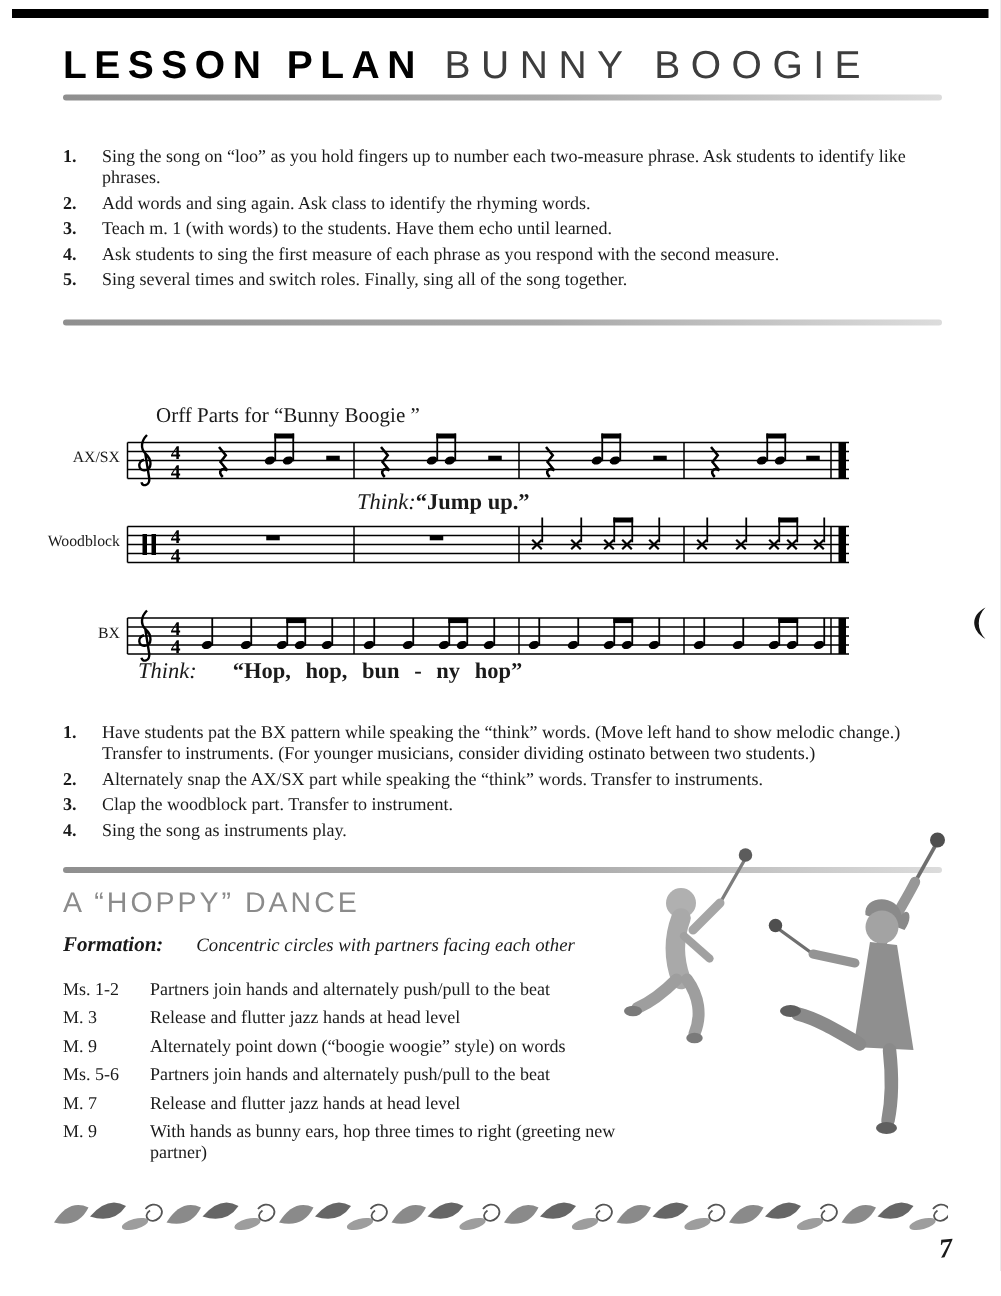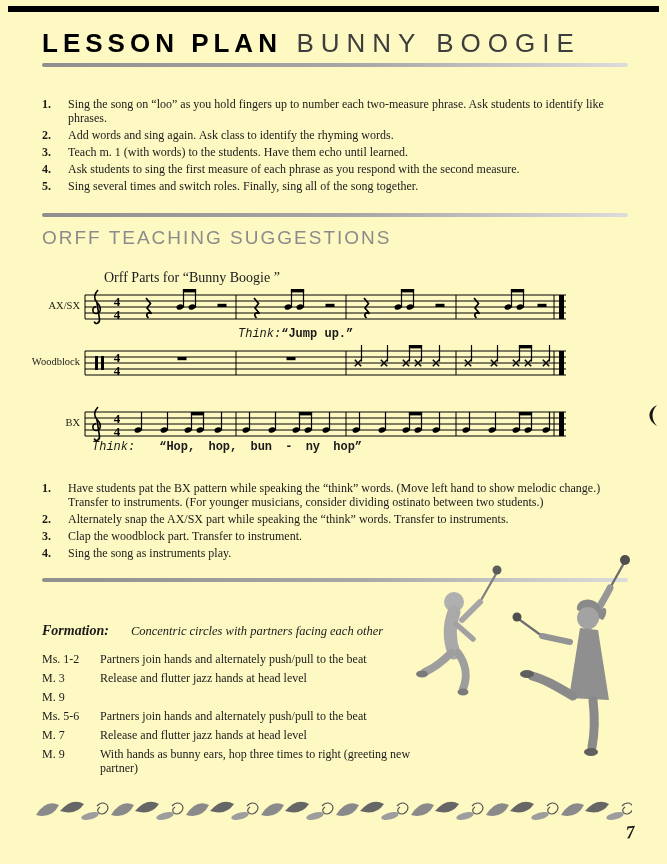--- a/index.html
+++ b/index.html
@@ -1,33 +1,33 @@
 <!DOCTYPE html>
 <html><head>
 <meta charset="utf-8">
 <style>
   html,body{margin:0;padding:0;background:#d9d9d9;}
   .page{
-    position:relative;width:667px;height:864px;background:#fef9c3;
+    position:relative;width:667px;height:864px;background:#ffffff;
     margin:0 auto;overflow:hidden;
     font-family:"Liberation Serif",serif;color:#1a1a1a;
   }
   .abs{position:absolute;}
   .top-bar{left:8px;right:8px;top:6px;height:6px;background:#000;}
   .title-row{left:42px;top:28px;white-space:nowrap;font-family:"Liberation Sans",sans-serif;}
   .title-main{font-size:26px;font-weight:bold;letter-spacing:5px;color:#000;}
   .title-sub{font-size:26px;font-weight:normal;letter-spacing:7px;color:#3d3d3d;margin-left:10px;}
   .rule{left:42px;width:586px;height:4px;background:linear-gradient(to right,#8f8f8f 0%,#a8a8a8 55%,#dcdcdc 100%);border-radius:2px;}
   .sec-head{left:42px;font-family:"Liberation Sans",sans-serif;font-size:19px;letter-spacing:2px;color:#8b8b8b;white-space:nowrap;}
   .numlist{left:42px;width:588px;font-size:12px;line-height:13.5px;}
   .li{display:grid;grid-template-columns:26px 1fr;margin-bottom:3.5px;}
   .num{font-weight:bold;}
   .score-title{left:104px;font-size:14px;font-weight:normal;}
   .staff-label{left:0;width:80px;text-align:right;padding-right:2px;font-size:10.5px;}
-  .think{font-size:12px;font-family:Liberation Mono, monospace;}
+  .think{font-size:15px;}
   .think i{font-style:italic;}
   .think b{font-weight:bold;}
   .lyric b{word-spacing:6px;margin-left:24px;}
   .ts{font-family:"Liberation Serif",serif;font-size:13px;font-weight:bold;text-anchor:middle;}
   .formation{left:42px;font-size:12.5px;}
   .formation .flabel{font-weight:bold;font-style:italic;font-size:14px;}
   .formation .ftext{font-style:italic;margin-left:22px;}
   .dance-table{left:42px;width:400px;font-size:12px;line-height:14px;}
   .drow{display:grid;grid-template-columns:58px 330px;margin-bottom:5px;}
   .dmeas{font-weight:normal;}
@@ -100,21 +100,20 @@
       <span class="num">4.</span>
       <span>Ask students to sing the first measure of each phrase as you respond with the second measure.</span>
     </div>
     <div class="li">
       <span class="num">5.</span>
       <span>Sing several times and switch roles. Finally, sing all of the song together.</span>
     </div>
   </div>
 
   <div class="abs rule" style="top:213px"></div>
-  <div class="abs sec-head" style="top:227px">ORFF TEACHING SUGGESTIONS</div>
 
   <div class="abs score-title" style="top:270px">Orff Parts for “Bunny Boogie ”</div>
 
   <div class="abs staff-label" style="top:300px">AX/SX</div>
   <svg class="abs" style="left:84px;top:287px" width="492" height="46" viewBox="0 0 492 46">
     <path d="M1 8 H482 M1 14 H482 M1 20 H482 M1 26 H482 M1 32 H482" stroke="#000" stroke-width="1" fill="none"></path>
     <path d="M1 8 V32 M152 8 V32 M262 8 V32 M372 8 V32 M470 8 V32" stroke="#000" stroke-width="1" fill="none"></path>
     <rect x="475" y="8" width="5" height="24"></rect>
     <use href="#gclef"></use>
     <text class="ts" x="33" y="19">4</text>
@@ -199,36 +198,38 @@
       <span class="num">3.</span>
       <span>Clap the woodblock part. Transfer to instrument.</span>
     </div>
     <div class="li">
       <span class="num">4.</span>
       <span>Sing the song as instruments play.</span>
     </div>
   </div>
 
   <div class="abs rule" style="top:578px"></div>
+  <div class="abs sec-head" style="top:592px">A “HOPPY” DANCE</div>
 
   <div class="abs formation" style="top:623px">
     <span class="flabel">Formation:</span><span class="ftext">Concentric circles with partners facing each other</span>
   </div>
 
   <div class="abs dance-table" style="top:652px">
     <div class="drow">
       <span class="dmeas">Ms. 1-2</span>
       <span>Partners join hands and alternately push/pull to the beat</span>
     </div>
     <div class="drow">
       <span class="dmeas">M. 3</span>
       <span>Release and flutter jazz hands at head level</span>
     </div>
     <div class="drow">
       <span class="dmeas">M. 9</span>
+      <span>Alternately point down (“boogie woogie” style) on words</span>
     </div>
     <div class="drow">
       <span class="dmeas">Ms. 5-6</span>
       <span>Partners join hands and alternately push/pull to the beat</span>
     </div>
     <div class="drow">
       <span class="dmeas">M. 7</span>
       <span>Release and flutter jazz hands at head level</span>
     </div>
     <div class="drow">

